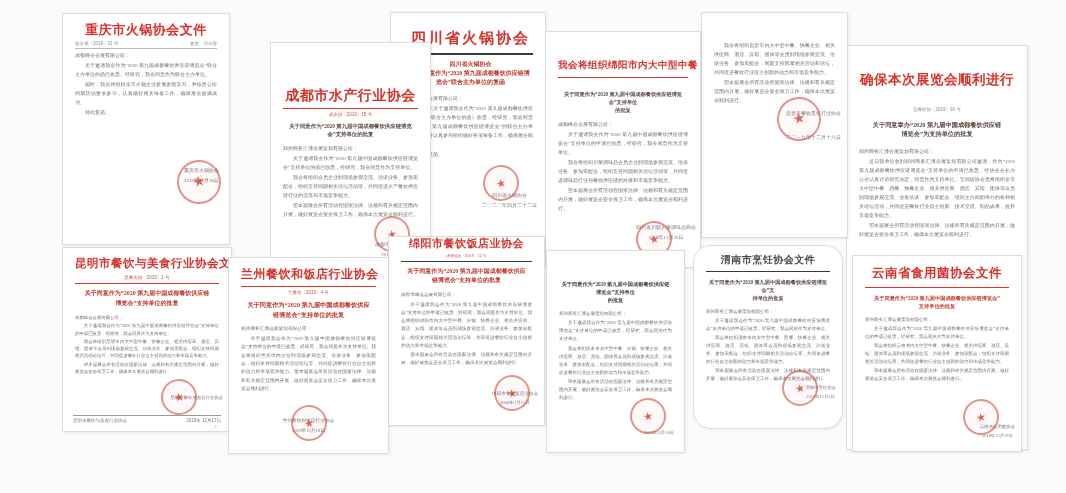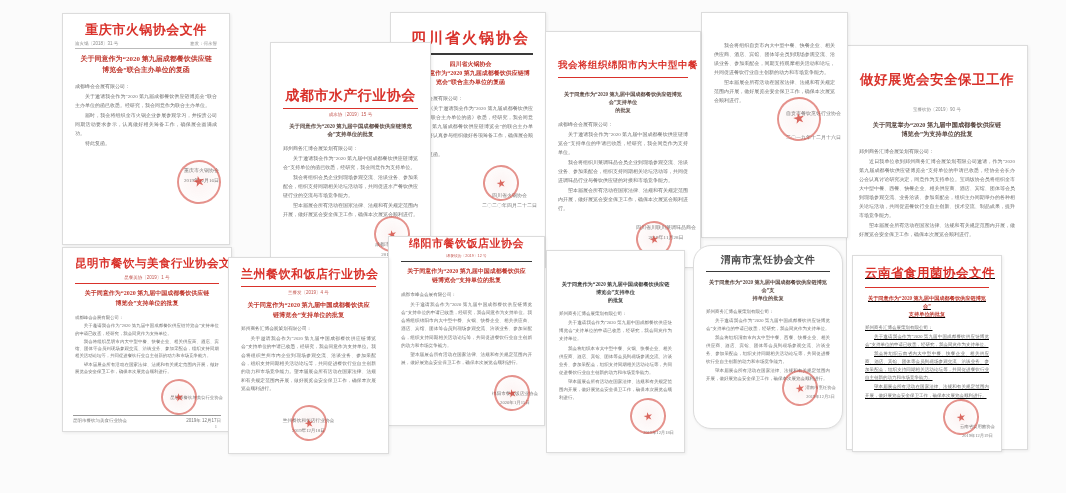--- a/index.html
+++ b/index.html
@@ -68,22 +68,20 @@
 </style>
 </head>
 <body>
 
 <div class="page" style="left:62px;top:13px;width:168px;height:232px;z-index:2;">
   <div class="hdr" style="font-size:13px;">重庆市火锅协会文件</div>
   <div class="docno split" style="margin-top:3px;">
     <span>渝火锅〔2018〕31 号</span>
     <span>签发：何永智</span>
   </div>
-  <div class="title red" style="font-size:7px;">关于同意作为“2020 第九届成都餐饮供应链
-博览会”联合主办单位的复函</div>
   <div class="bodytxt">
     <p class="addr">成都峰会会展有限公司：</p>
     <p>关于邀请我会作为“2020 第九届成都餐饮供应链博览会”联合主办单位的函已收悉。经研究，我会同意作为联合主办单位。</p>
     <p>届时，我会将组织全市火锅企业参展参观学习，并按贵公司同期活动要求参示，认真做好相关筹备工作，确保展会圆满成功。</p>
     <p>特此复函。</p>
   </div>
   <div class="sig" style="right:10px;top:152px;">
     <div>重庆市火锅协会</div>
     <div>2019年12月16日</div>
   </div>
@@ -160,21 +158,21 @@
   <div class="sig" style="right:6px;top:96px;">
     <div>自贡市餐饮烹饪行业协会</div>
     <div style="margin-top:14px;">二〇一九年十二月十六日</div>
   </div>
   <div class="seal" style="right:26px;top:84px;">
     <span class="star">★</span>
   </div>
 </div>
 
 <div class="page" style="left:846px;top:45px;width:182px;height:405px;z-index:1;padding-top:26px;">
-  <div class="hdr" style="font-size:13.5px;">做好展览会安全保卫工作</div>
+  <div class="hdr" style="font-size:13.5px;">确保本次展览会顺利进行</div>
   <div class="docno" style="margin-top:18px;color:#8a8a8a;">宝餐饮协〔2019〕90 号</div>
   <div class="title dark" style="font-size:6.2px;margin-top:8px;">关于同意举办“2020 第九届中国成都餐饮供应链
 博览会”为支持单位的批复</div>
   <div class="bodytxt" style="margin-top:8px;">
     <p class="addr">郑州商务汇博会展策划有限公司：</p>
     <p>近日我单位收到郑州商务汇博会展策划有限公司邀请，作为“2020 第九届成都餐饮供应链博览会”支持单位的申请已收悉，经协会会长办公会认真讨论研究决定，同意作为支持单位。宝鸡饭协会员将组织全市大中型中餐、西餐、快餐企业、相关供应商、酒店、宾馆、团体等会员到现场参观交流、业务洽谈、参加采配会，组织主办同期举办的各种相关论坛活动，共同促进餐饮行业自主创新、技术交流、制品成果，提升市场竞争能力。</p>
     <p>望本届展会所有活动在国家法律、法规和有关规定范围内开展，做好展览会安全保卫工作，确保本次展览会顺利进行。</p>
   </div>
 </div>
 
@@ -272,21 +270,21 @@
   </div>
   <div class="sig" style="right:6px;bottom:26px;font-size:4.4px;">
     <div>渭南市烹饪协会</div>
     <div>2019年12月3日</div>
   </div>
   <div class="seal small" style="right:24px;bottom:22px;">
     <span class="star">★</span>
   </div>
 </div>
 
-<div class="page" style="left:852px;top:255px;width:150px;height:197px;z-index:13;padding-top:10px;text-decoration:underline;">
+<div class="page" style="left:852px;top:255px;width:170px;height:197px;z-index:13;padding-top:10px;">
   <div class="hdr" style="font-size:12.5px;">云南省食用菌协会文件</div>
   <div class="rule" style="margin-top:5px;margin-bottom:6px;"></div>
   <div class="title red" style="font-size:5.2px;">关于同意作为“2020 第九届中国成都餐饮供应链博览会”
 支持单位的批复</div>
   <div class="bodytxt" style="font-size:4.5px;">
     <p class="addr">郑州商务汇博会展策划有限公司：</p>
     <p>关于邀请我会作为“2020 第九届中国成都餐饮供应链博览会”支持单位的申请已收悉，经研究，我会同意作为支持单位。</p>
     <p>我会将组织云南省内大中型中餐、快餐企业、相关供应商、酒店、宾馆、团体等会员到现场参观交流、洽谈业务、参加采配会，组织支持同期相关活动论坛等，共同促进餐饮行业自主创新的动力和市场竞争能力。</p>
     <p>望本届展会所有活动在国家法律、法规和有关规定范围内开展，做好展览会安全保卫工作，确保本次展览会顺利进行。</p>
   </div>

